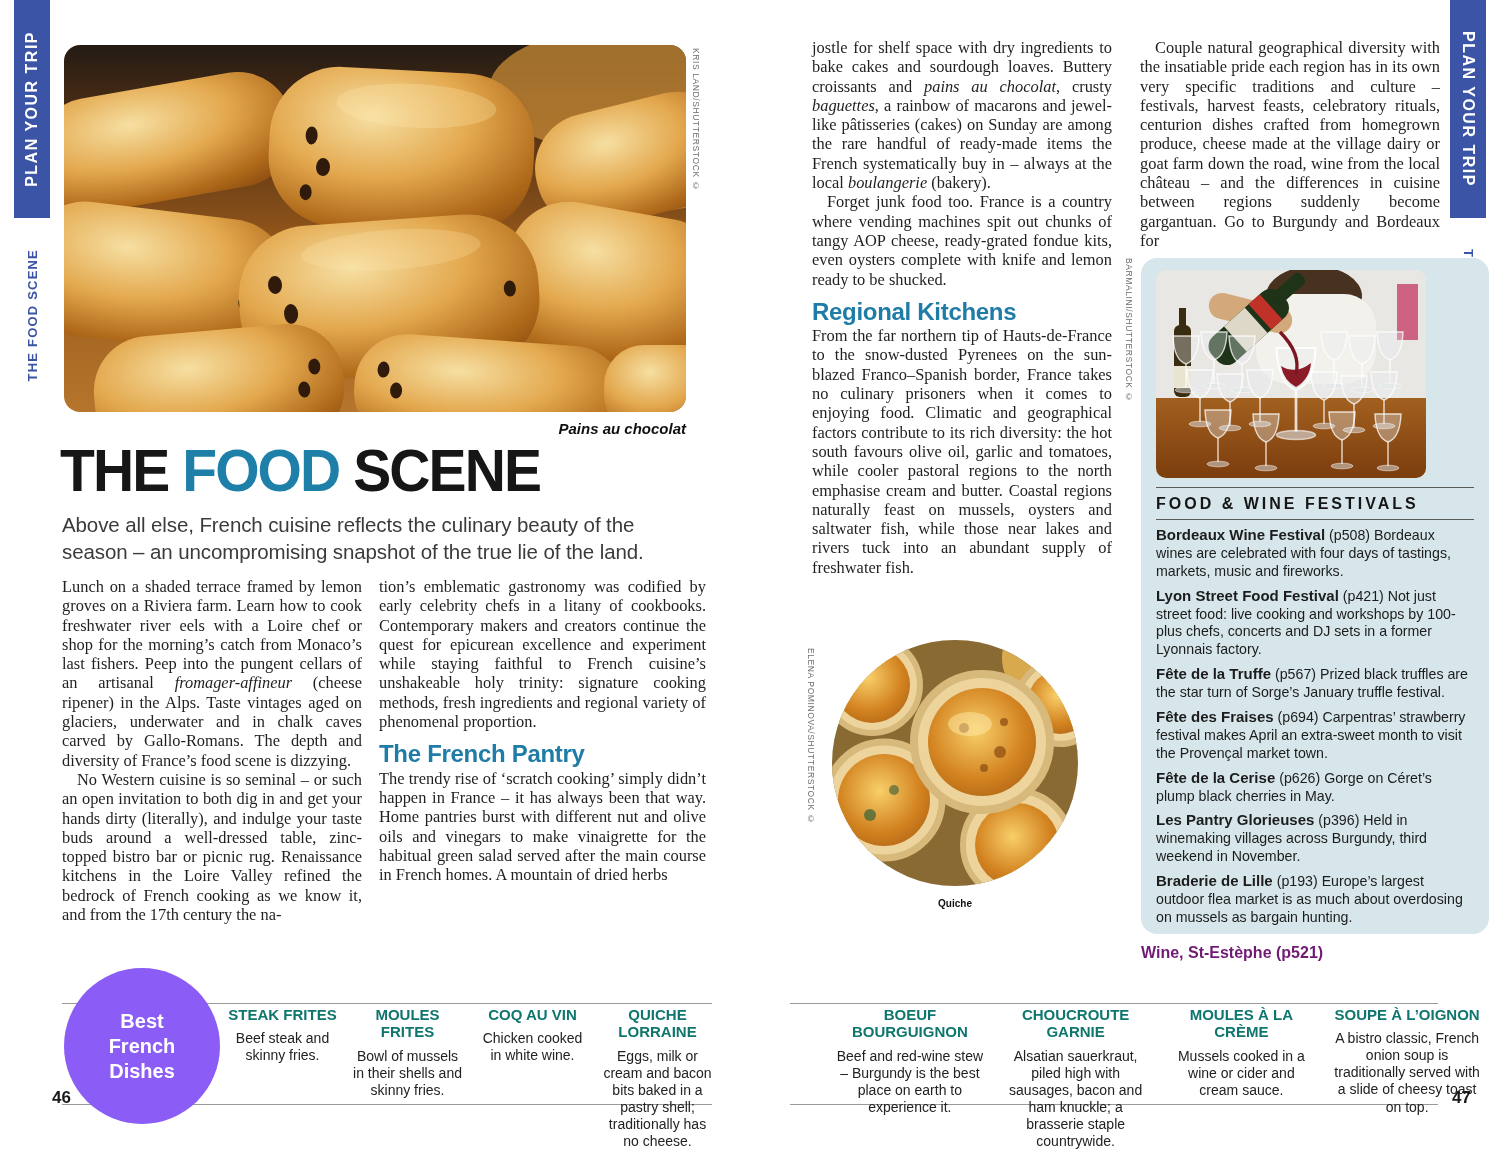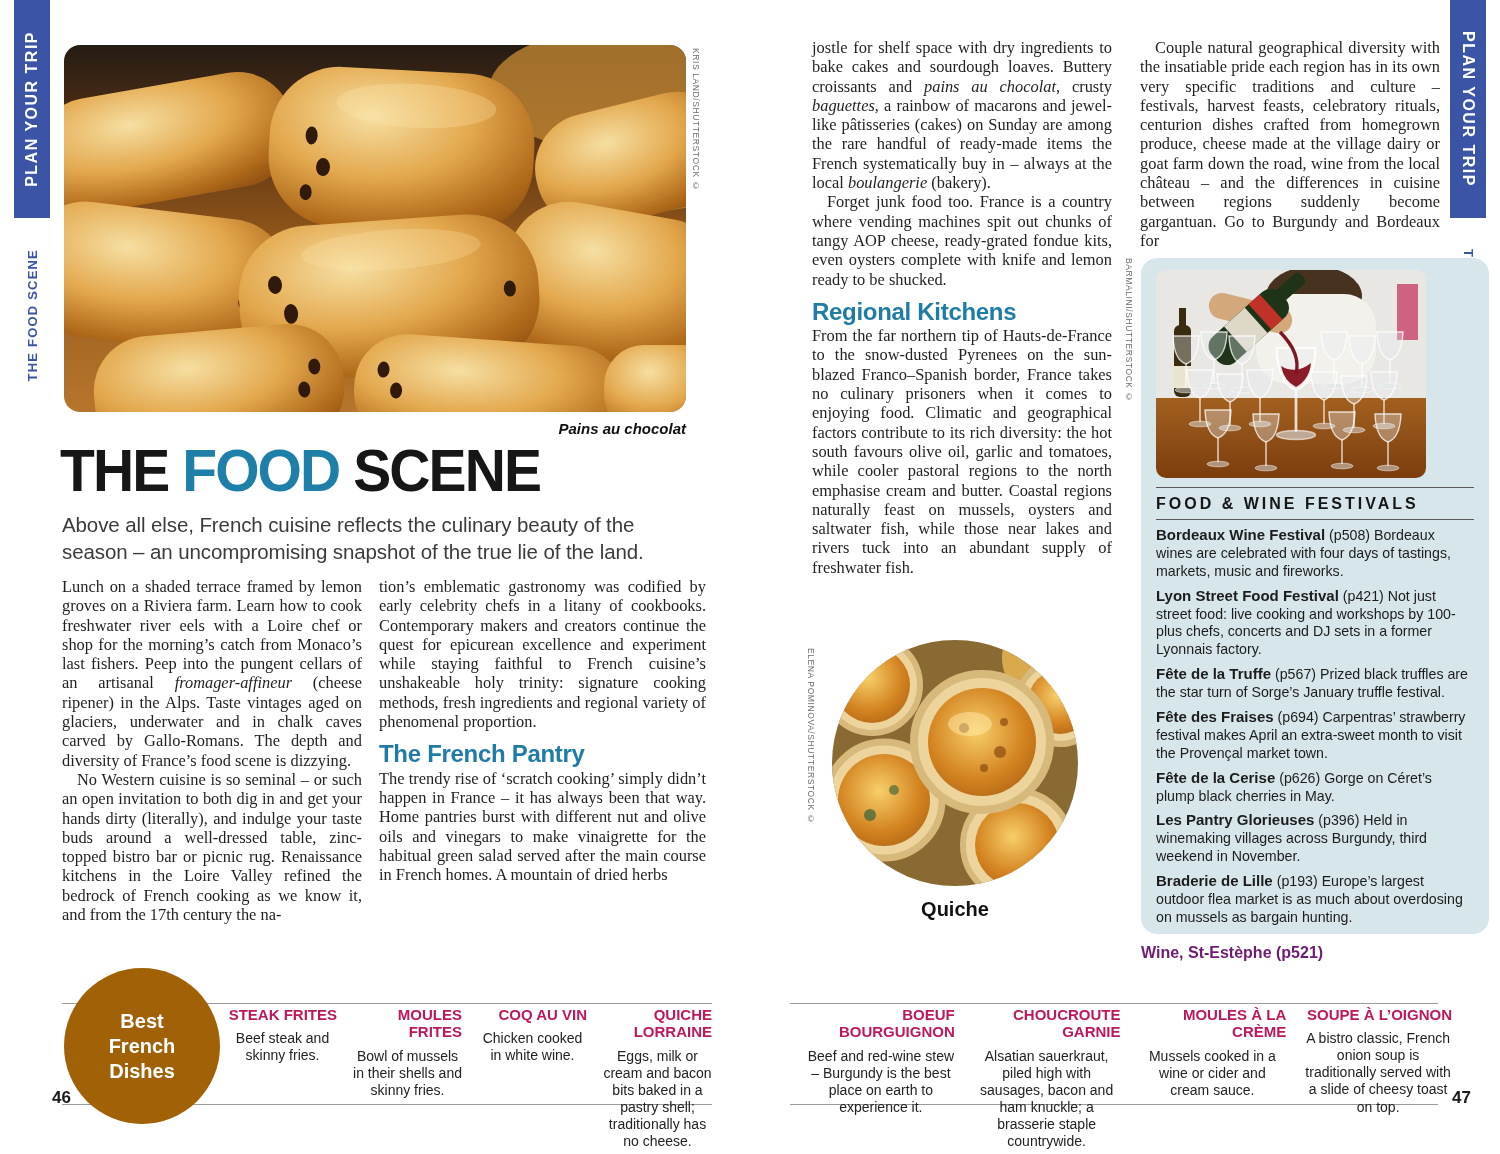--- a/index.html
+++ b/index.html
@@ -58,48 +58,47 @@
   .lcol2{left:379px;top:577px;width:327px;}
   .rcol1{left:812px;top:38px;width:300px;}
   .rcol2{left:1140px;top:38px;width:300px;}
   h3.subhead{
     font-family:"Liberation Sans",sans-serif;font-size:24px;font-weight:800;
     color:#1E7CA6;margin:13px 0 5px 0;letter-spacing:-.3px;text-align:left;
   }
   
   .quiche-fig{left:832px;top:640px;width:246px;height:246px;border-radius:50%;overflow:hidden;}
   .quiche-credit{left:806px;top:648px;}
-  .quiche-caption{left:832px;top:898px;width:246px;text-align:center;font-weight:bold;font-size:20px;color:#101010;}
+  .quiche-caption{left:832px;top:898px;width:246px;text-align:center;font-weight:bold;font-size:10px;color:#101010;}
   
   .festival-box{
     left:1141px;top:258px;width:348px;height:676px;background:#D7E6EA;
     border-radius:16px;padding:12px 15px;box-sizing:border-box;
   }
   .wine-img{width:270px;height:208px;border-radius:10px;overflow:hidden;}
   .box-rule{border:none;border-top:1.5px solid #5a5a5a;margin:9px 0 0 0;}
   .box-title{font-size:16px;font-weight:bold;letter-spacing:3px;color:#161616;padding:7px 0 6px 0;}
   .festival-entry{font-size:14.2px;line-height:1.26;color:#1c1c1c;margin-top:6px;}
   .festival-entry .fname{font-weight:bold;font-size:15px;}
   .box-credit{left:1124px;top:258px;}
   .wine-caption{left:1141px;top:944px;width:300px;text-align:left;font-weight:bold;font-size:16px;color:#701a75;}
   
   .rule{height:0;border-top:1.5px solid #9a9a9a;}
   .badge{
-    left:64px;top:968px;width:156px;height:156px;border-radius:50%;background:#a16207;
+    left:64px;top:968px;width:156px;height:156px;border-radius:50%;background:#8b5cf6;
     color:#fff;display:flex;flex-direction:column;align-items:center;justify-content:center;
     font-weight:bold;font-size:20px;line-height:1.25;z-index:2;text-align:center;
   }
   .dishes{display:flex;}
   .dishes-left{left:228px;top:1006px;width:484px;gap:16px;}
-  .dishes-right{left:807px;top:1006px;width:645px;gap:18px;}
+  .dishes-right{left:836px;top:1006px;width:645px;gap:18px;}
   .dish{flex:1;text-align:center;}
   .dish-name{
-    color:#be185d;font-weight:bold;font-size:15px;line-height:1.15;margin-bottom:7px;
+    color:#0f766e;font-weight:bold;font-size:15px;line-height:1.15;margin-bottom:7px;
     white-space:pre-line;
-    text-align:right;
   }
   .dish-desc{font-size:14px;line-height:1.22;color:#222;}
   .page-num{font-weight:bold;font-size:17px;color:#1a1a1a;}
   .pn-left{left:20px;top:1088px;margin-left:32px;}
   .pn-right{left:1452px;top:1088px;}
 </style>
 </head>
 <body>
 
 <div class="abs tab tab-left">

